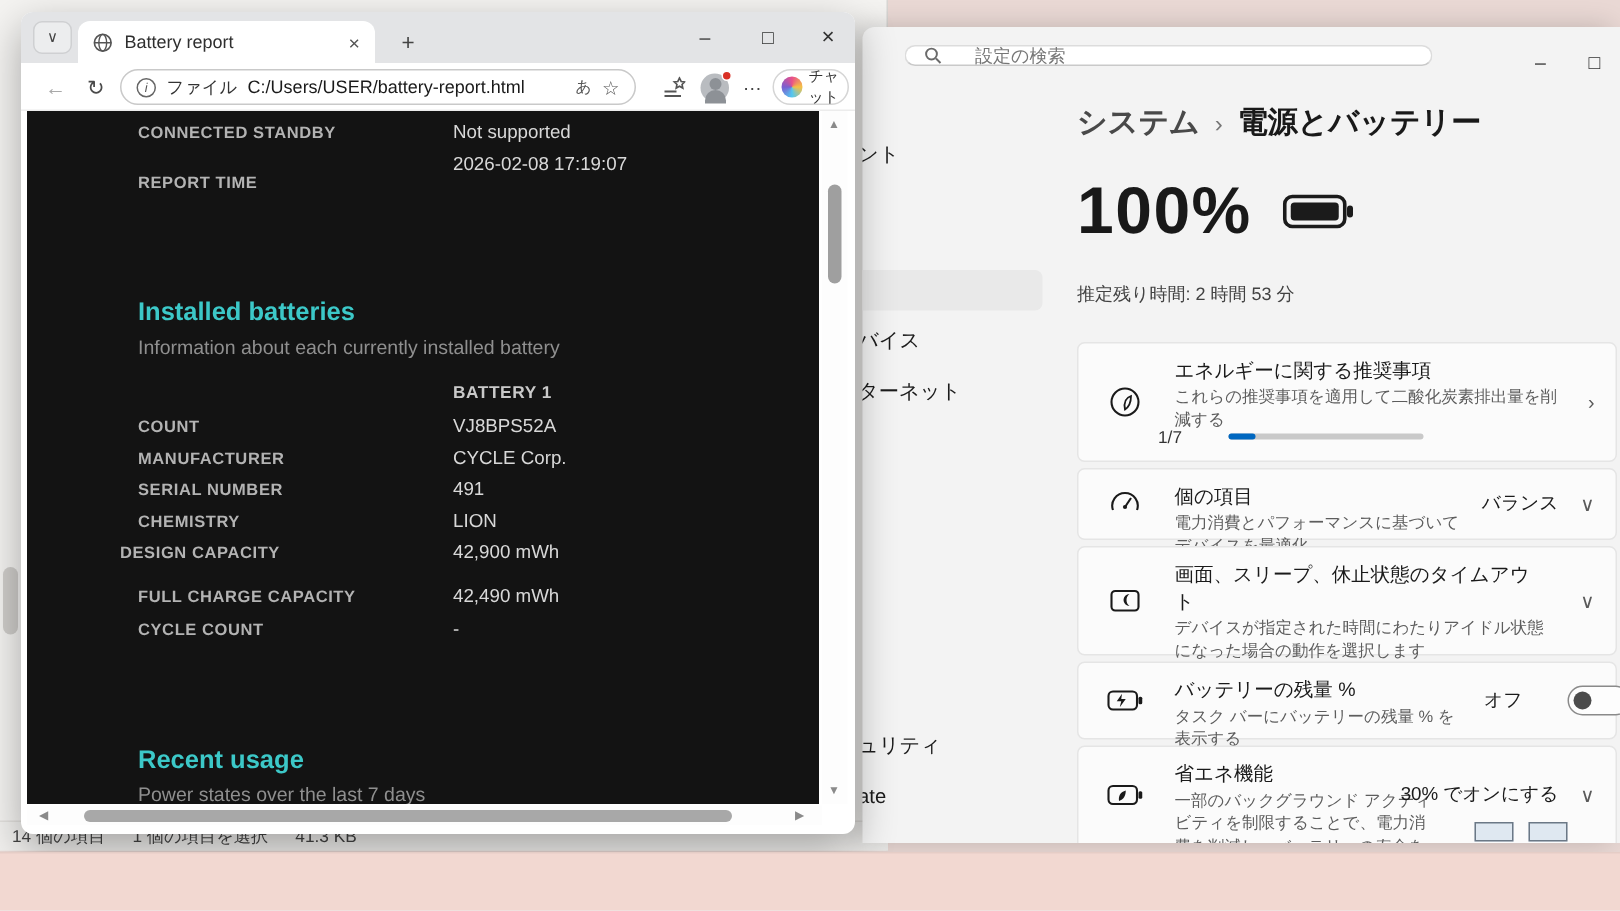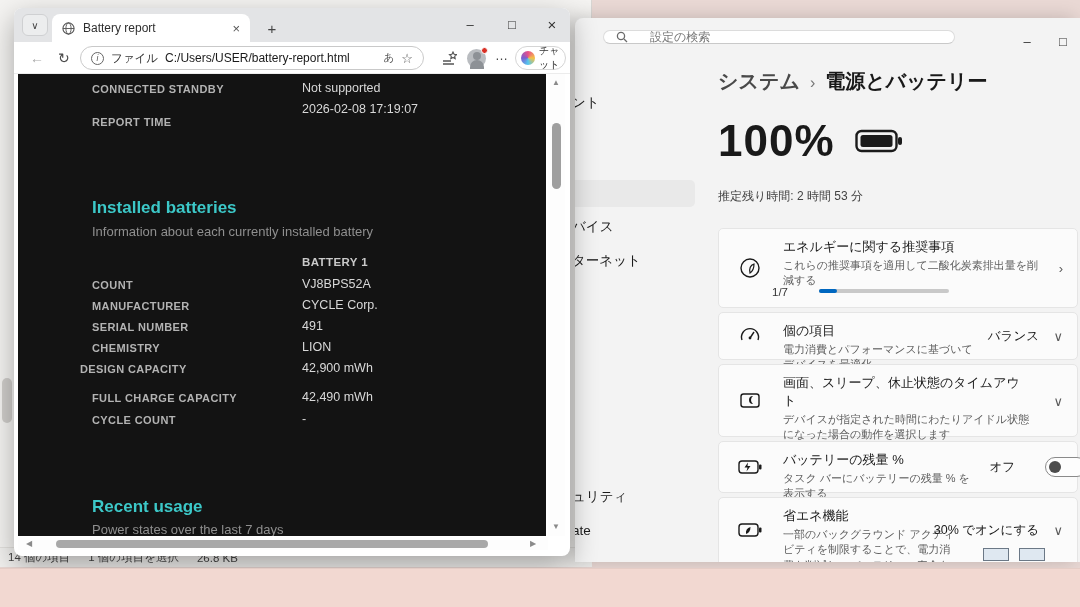--- a/index.html
+++ b/index.html
@@ -89,21 +89,21 @@
   #taskbar { left:0; top:568px; width:1080px; height:39px; background:#f2d8d1; border-top:1px solid rgba(0,0,0,.05); }
 </style>
 </head>
 <body>
 
 <div id="explorer" class="abs">
   <div class="abs vthumb"></div>
   <div class="abs statusbar">
     <span>14 個の項目</span>
     <span>1 個の項目を選択</span>
-    <span>26.8 KB</span>
+    <span>41.3 KB</span>
   </div>
 </div>
 
 <div id="settings" class="abs">
 
   <div class="abs navsel"></div>
   <div class="abs frag" style="left:-3px;top:76px;">ント</div>
   <div class="abs frag" style="left:-3px;top:200px;">バイス</div>
   <div class="abs frag" style="left:-3px;top:234px;">ターネット</div>
   <div class="abs frag" style="left:-3px;top:470px;">ュリティ</div>

